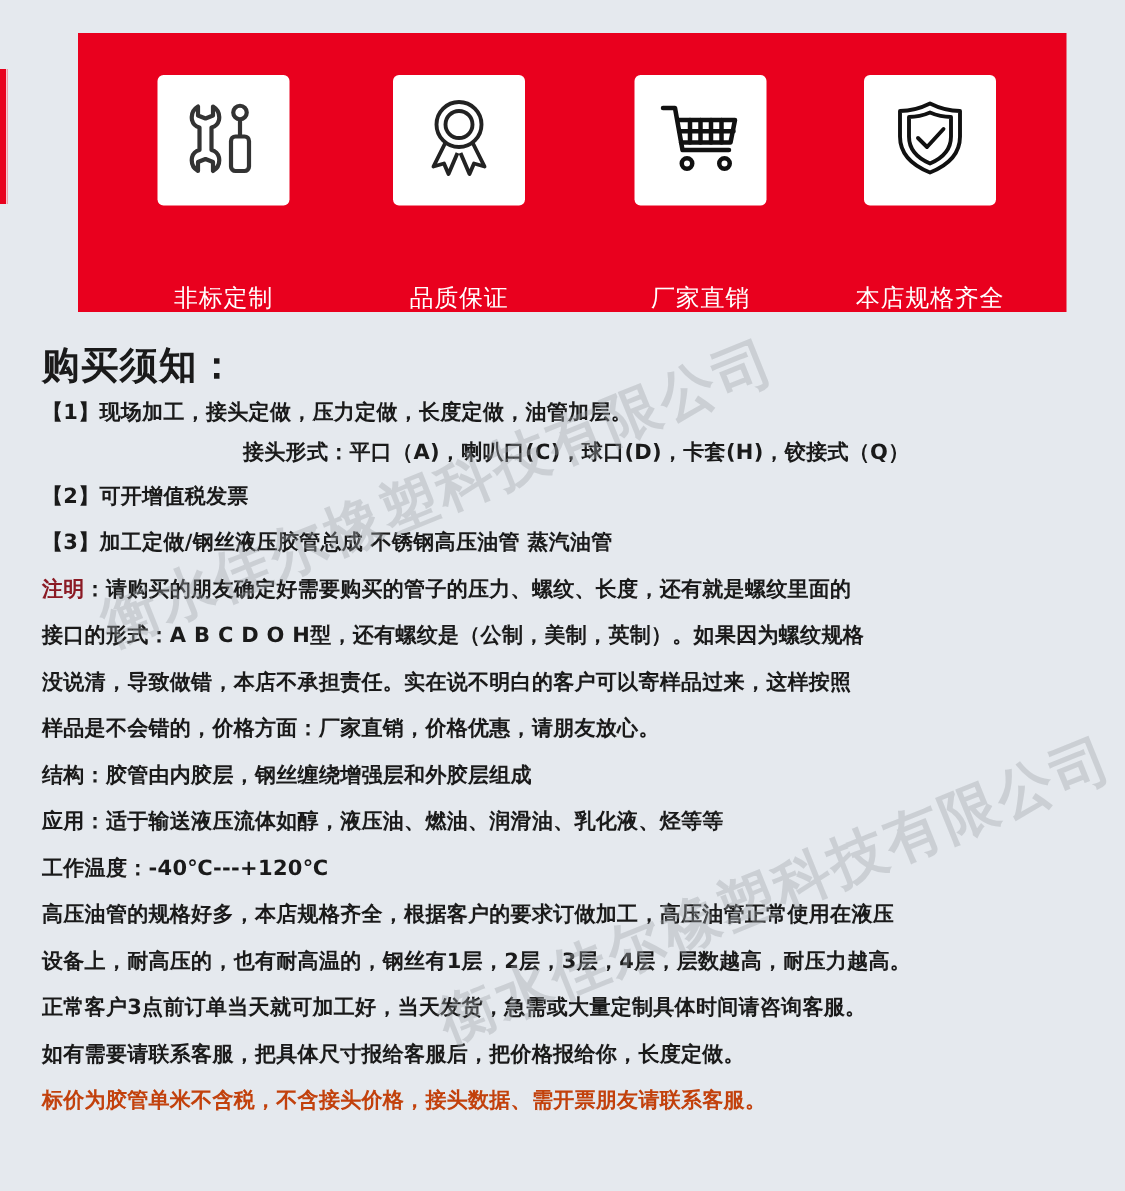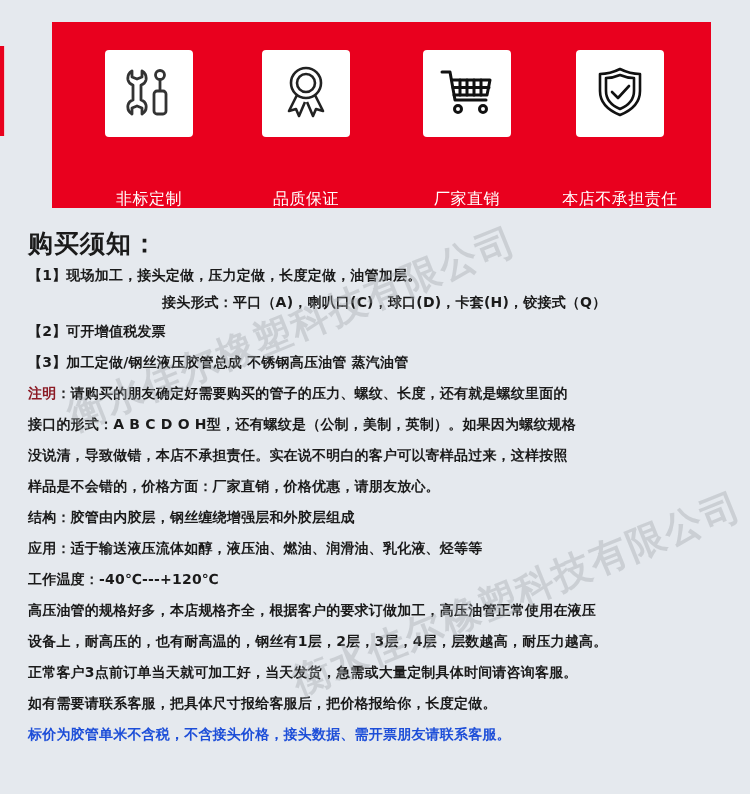--- a/index.html
+++ b/index.html
@@ -10,21 +10,21 @@
   .feature{position:absolute;top:28px;width:150px;height:150px;}
   .feature .box{position:absolute;left:50%;margin-left:-44px;top:0;width:88px;height:87px;background:#fff;border-radius:4px;
                 display:flex;align-items:center;justify-content:center;}
   .feature .label{position:absolute;top:107px;left:-30px;right:-30px;text-align:center;color:#fff;font-size:16px;letter-spacing:0.5px;white-space:nowrap;margin-top:32px;}
   .content{position:absolute;left:14px;top:226px;right:10px;margin-left:14px;}
   .title{font-size:25px;font-weight:bold;margin:0 0 0 0;height:36px;line-height:36px;letter-spacing:1px;}
   .line{font-size:14px;font-weight:bold;line-height:31px;height:31px;white-space:nowrap;letter-spacing:0.2px;}
   .line.sub{height:27px;line-height:27px;}
   .indent{padding-left:134px;}
   .note-label{color:#8b1a24;}
-  .green{color:#1d4ed8;}
+  .green{color:#c2410c;}
   .wm{position:absolute;font-size:38px;font-weight:bold;color:rgba(160,165,172,0.38);white-space:nowrap;pointer-events:none;letter-spacing:2px;}
 </style>
 </head>
 <body>
 
 <div class="left-strip"></div>
 
 <div class="banner">
   <div class="feature" style="left:22px">
     <div class="box">
@@ -72,21 +72,21 @@
   <div class="feature" style="left:493px">
     <div class="box">
       <span>
         <svg width="44" height="50" viewBox="0 0 44 50" fill="none" stroke="#111" stroke-width="2.6" stroke-linejoin="round" stroke-linecap="round">
           <path d="M22 2 Q32 7 42 7 L42 24 Q42 40 22 48 Q2 40 2 24 L2 7 Q12 7 22 2 Z"></path>
           <path d="M22 8 Q29 11 36 11 L36 24 Q36 36 22 42 Q8 36 8 24 L8 11 Q15 11 22 8 Z"></path>
           <path d="M14 25 L20 31 L31 19"></path>
         </svg>
       </span>
     </div>
-    <div class="label">本店不承担责任</div>
+    <div class="label">本店规格齐全</div>
   </div>
 </div>
 
 <div class="content">
   <div class="title">购买须知：</div>
   <div class="line sub">【1】现场加工，接头定做，压力定做，长度定做，油管加层。</div>
   <div class="line sub indent">接头形式：平口（A)，喇叭口(C)，球口(D)，卡套(H)，铰接式（Q）</div>
   <div class="line">【2】可开增值税发票</div>
   <div class="line">【3】加工定做/钢丝液压胶管总成 不锈钢高压油管 蒸汽油管</div>
   <div class="line"><span class="note-label">注明</span><span>：请购买的朋友确定好需要购买的管子的压力、螺纹、长度，还有就是螺纹里面的</span></div>

